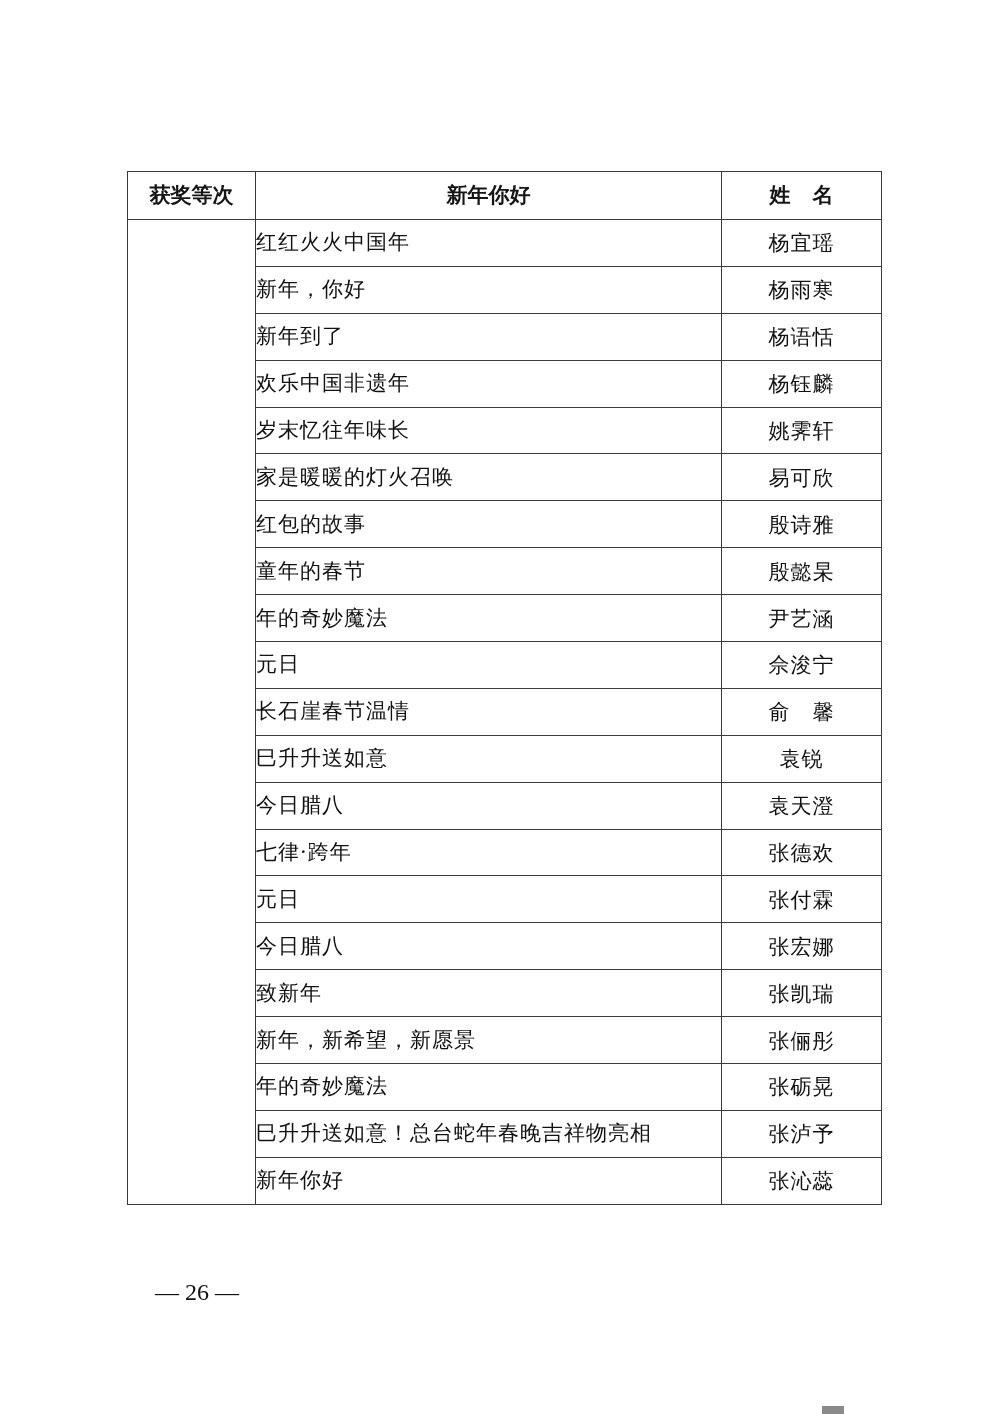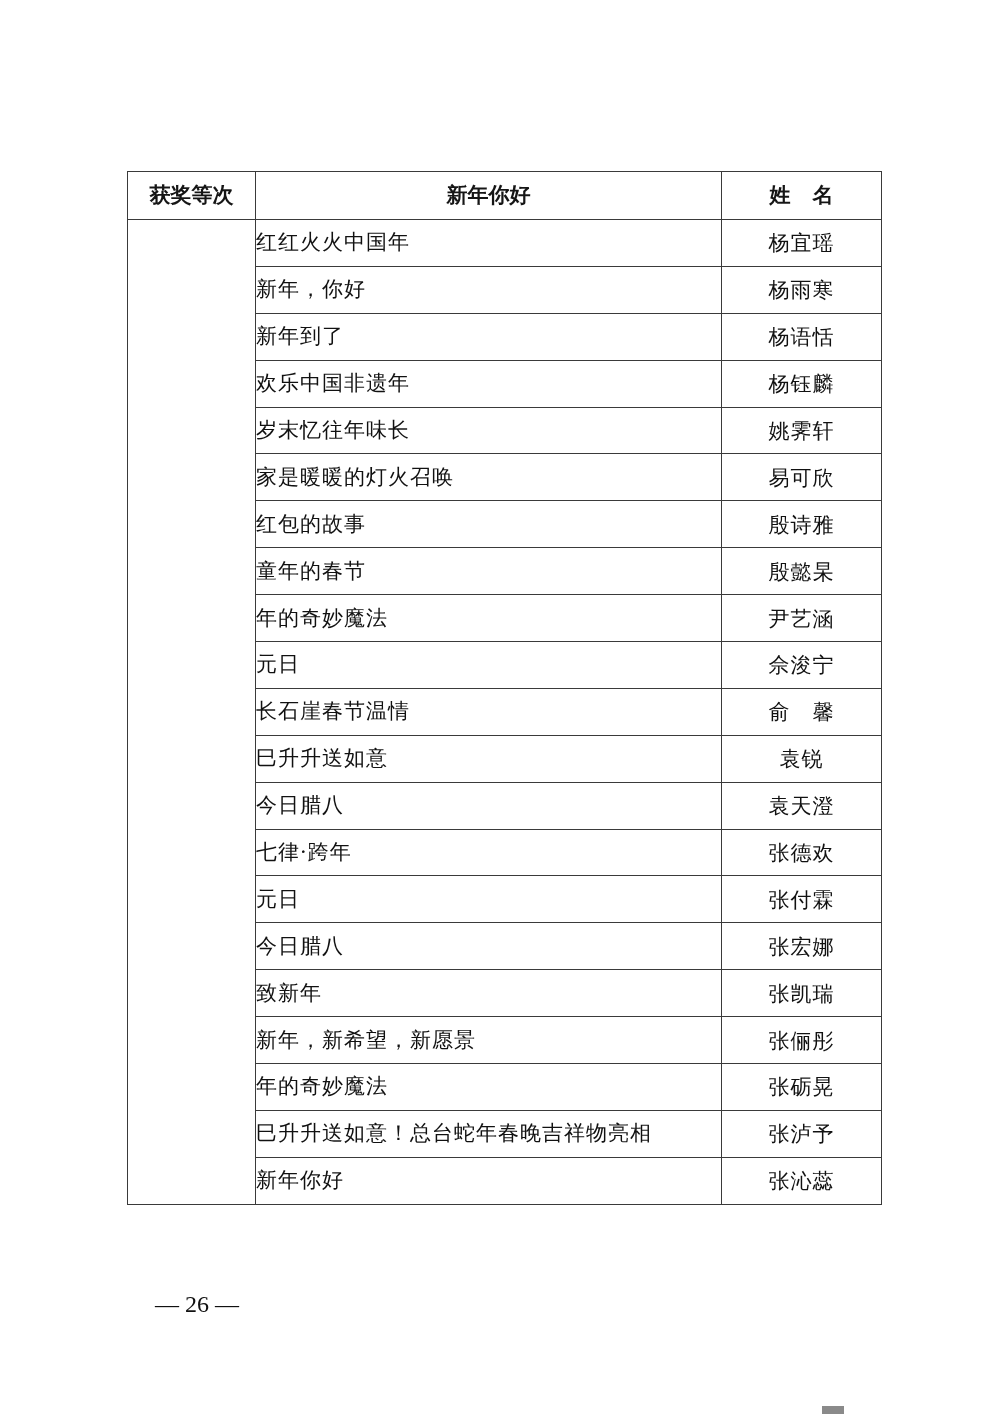--- a/index.html
+++ b/index.html
@@ -63,21 +63,20 @@
       letter-spacing: 1px;
     }
     td.rank { text-align: center; }
     .page-number {
       position: absolute;
       left: 155px;
       top: 1279px;
       font-family: "Liberation Serif", "DejaVu Serif", serif;
       font-size: 24px;
       color: #111111;
-      margin-top: 12px;
     }
     .corner-bar {
       position: absolute;
       right: 0;
       top: 1406px;
       width: 22px;
       height: 8px;
       background: #8a8a8a;
     }
   </style>

